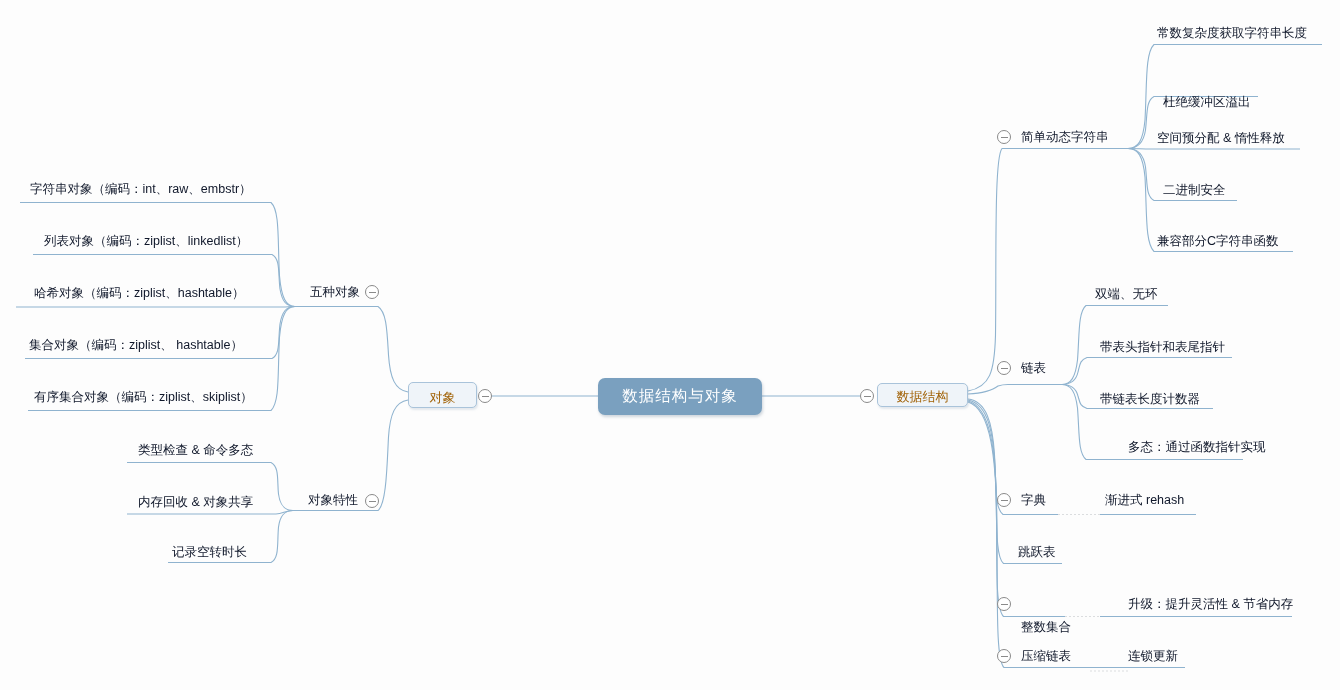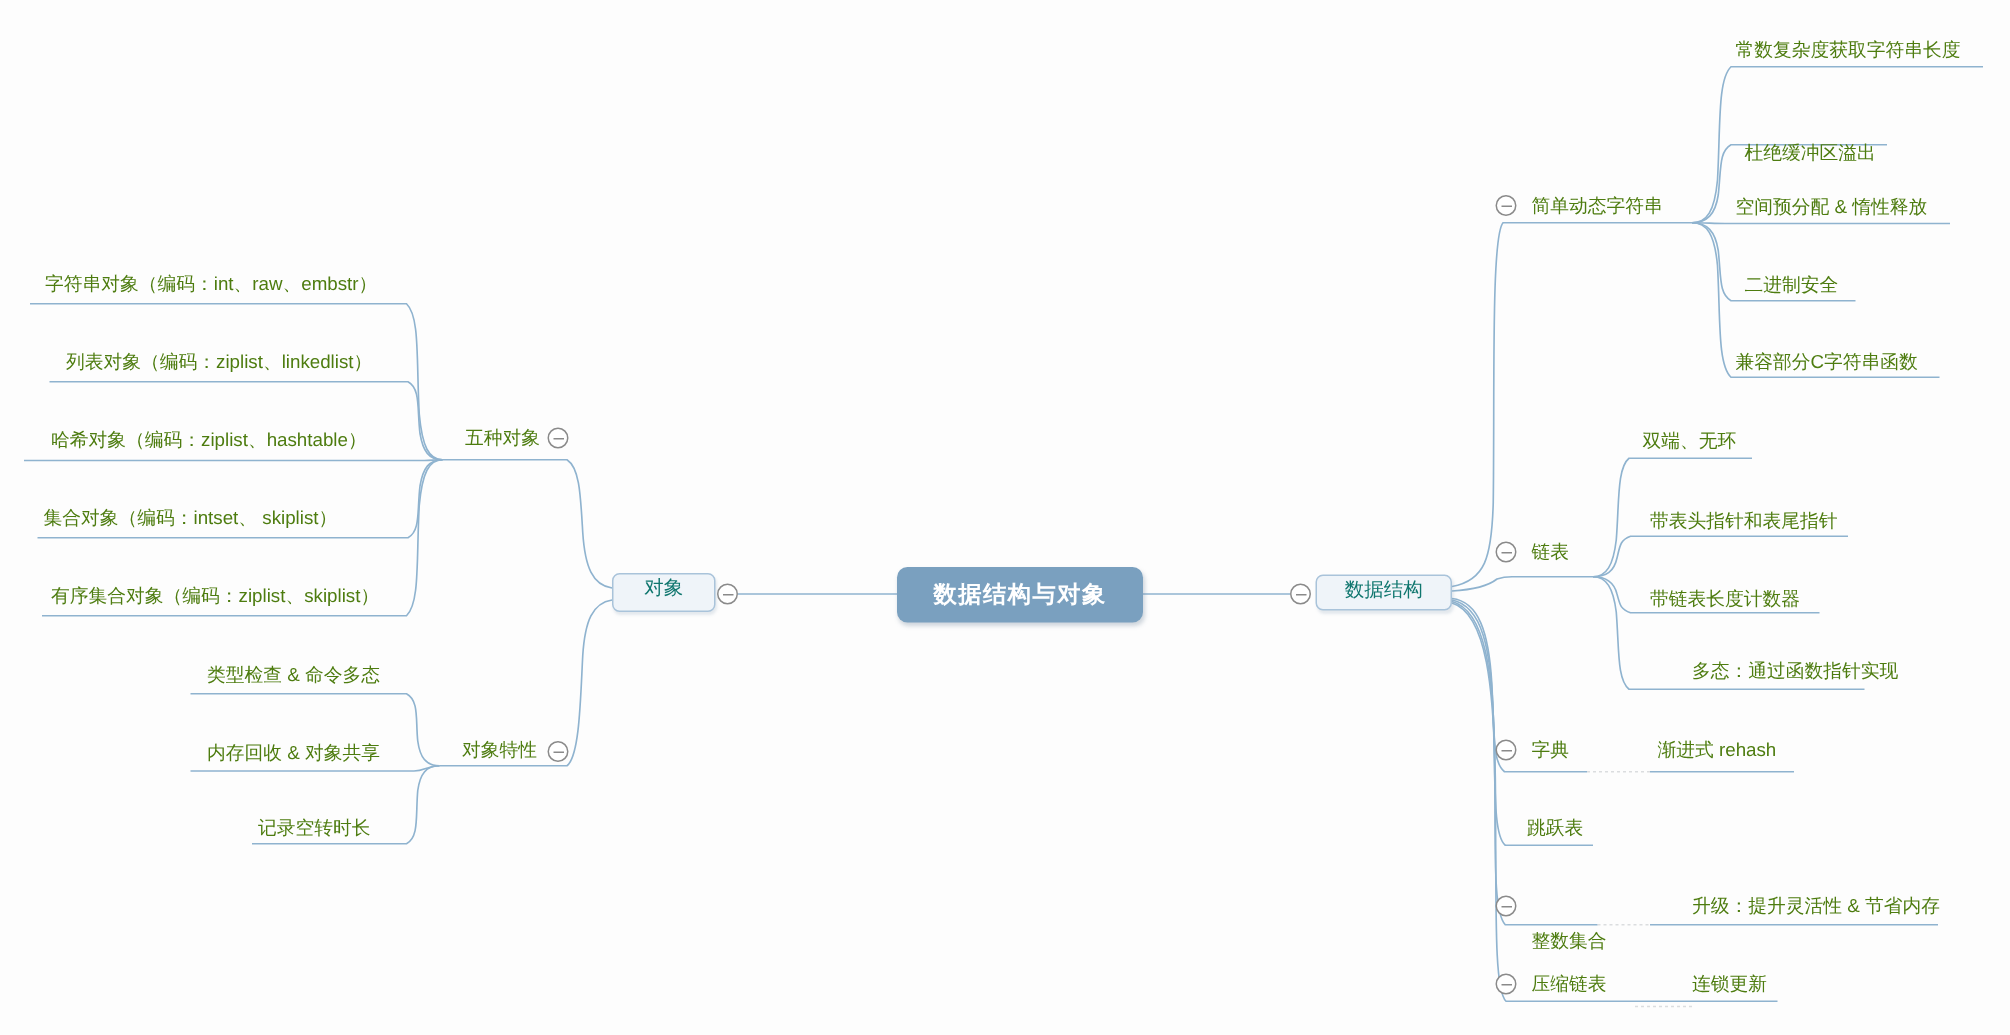--- a/index.html
+++ b/index.html
@@ -4,32 +4,32 @@
 <style>
   html,body{margin:0;padding:0;background:#ffffff;}
   .canvas{
     position:relative;width:1340px;height:690px;overflow:hidden;
     background:#fdfdfd;
     font-family:"Liberation Sans","DejaVu Sans",sans-serif;
   }
   svg.links{position:absolute;left:0;top:0;width:1340px;height:690px;}
   .topic{
     position:absolute;white-space:nowrap;
-    font-size:12.5px;line-height:15px;color:#4d7c0f;
+    font-size:12.5px;line-height:15px;color:#0f172a;
   }
   .box{
-    position:absolute;display:flex;align-items:flex-start;justify-content:center;
+    position:absolute;display:flex;align-items:flex-end;justify-content:center;
     background:#eff4f9;border:1px solid #a9c3da;border-radius:5px;
-    font-size:13px;color:#0f766e;box-sizing:border-box;
+    font-size:13px;color:#a16207;box-sizing:border-box;
     box-shadow:1px 2px 2px rgba(150,170,190,.25);
   }
   .rootbox{
     position:absolute;display:flex;align-items:center;justify-content:center;
     background:#7aa0bf;border-radius:7px;color:#ffffff;
-    font-size:15.5px;font-weight:bold;letter-spacing:1px;
+    font-size:15.5px;font-weight:normal;letter-spacing:1px;
     box-shadow:1px 2px 3px rgba(120,140,160,.35);
     text-align:center;
   }
   .collapse{
     position:absolute;width:14px;height:14px;box-sizing:border-box;
     border:1px solid #8a8a8a;border-radius:50%;background:#ffffff;
   }
   .collapse::after{
     content:"";position:absolute;left:2.5px;right:2.5px;top:50%;
     height:1px;margin-top:-.5px;background:#8a8a8a;
@@ -100,21 +100,21 @@
   <div class="box" style="left:877px;top:383px;width:91px;height:24px">
     <span>数据结构</span>
   </div>
 
   <div class="topic" style="left:310px;top:285px">五种对象</div>
   <span class="collapse" style="left:365px;top:285px"></span>
 
   <div class="topic" style="left:30px;top:182px">字符串对象（编码：int、raw、embstr）</div>
   <div class="topic" style="left:44px;top:234px">列表对象（编码：ziplist、linkedlist）</div>
   <div class="topic" style="left:34px;top:286px">哈希对象（编码：ziplist、hashtable）</div>
-  <div class="topic" style="left:29px;top:338px">集合对象（编码：intset、 skiplist）</div>
+  <div class="topic" style="left:29px;top:338px">集合对象（编码：ziplist、 hashtable）</div>
   <div class="topic" style="left:34px;top:390px">有序集合对象（编码：ziplist、skiplist）</div>
 
   <div class="topic" style="left:308px;top:493px">对象特性</div>
   <span class="collapse" style="left:365px;top:494px"></span>
 
   <div class="topic" style="left:138px;top:443px">类型检查 &amp; 命令多态</div>
   <div class="topic" style="left:138px;top:495px">内存回收 &amp; 对象共享</div>
   <div class="topic" style="left:172px;top:545px">记录空转时长</div>
 
   <span class="collapse" style="left:997px;top:130px"></span>

